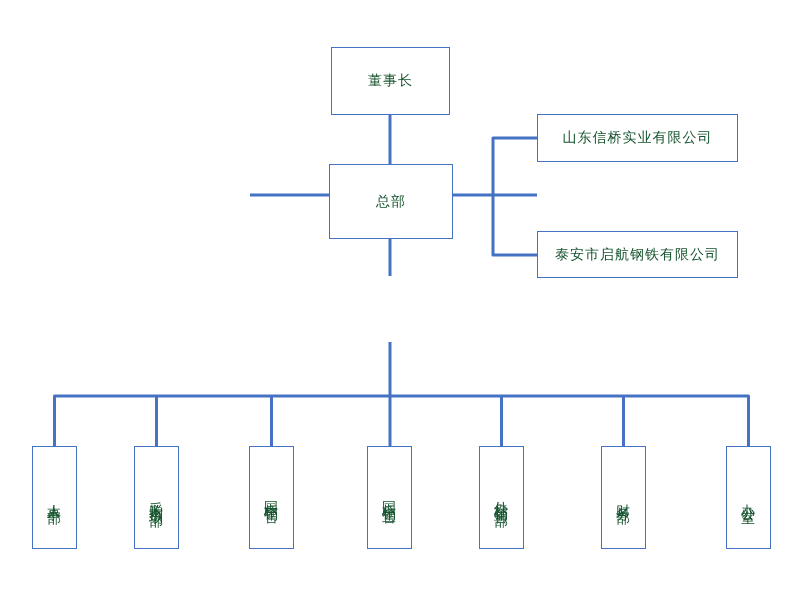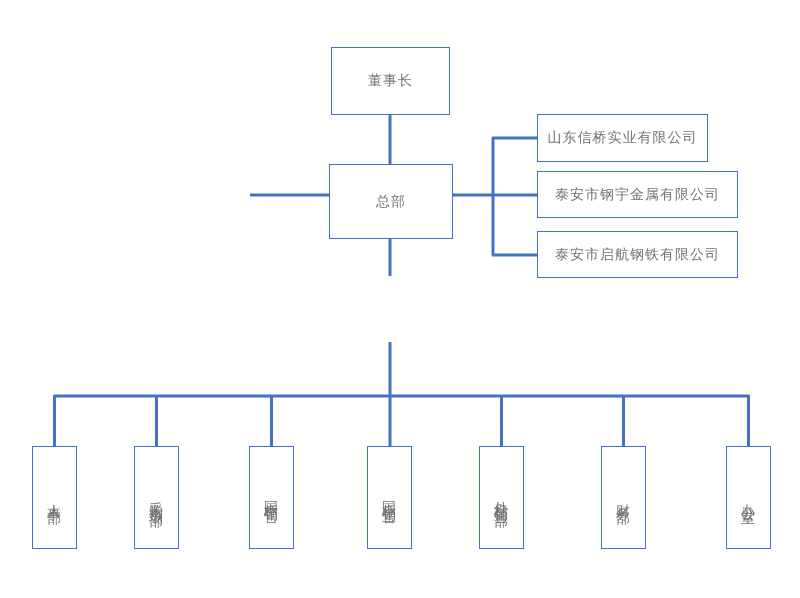--- a/index.html
+++ b/index.html
@@ -27,36 +27,36 @@
   }
   .node {
     position: absolute;
     box-sizing: border-box;
     border: 1.5px solid var(--accent);
     background: #FFFFFF;
     display: flex;
     align-items: center;
     justify-content: center;
     font-size: 14px;
-    color: #737373;
+    color: #14532d;
     letter-spacing: 1px;
     text-align: center;
   }
   .node.vertical {
     writing-mode: vertical-rl;
     text-orientation: upright;
     letter-spacing: 3px;
   }
   
   .n-chairman  { left: 331px; top: 47px;  width: 119px; height: 68px; }
   .n-board     { left: 124px; top: 164px; width: 126px; height: 65px; }
   .n-hq        { left: 329px; top: 164px; width: 124px; height: 75px; }
   .n-gm        { left: 330px; top: 276px; width: 122px; height: 66px; }
   
-  .n-sub1 { left: 537px; top: 114px; width: 171px; height: 48px; }
+  .n-sub1 { left: 537px; top: 114px; width: 201px; height: 48px; }
   .n-sub2 { left: 537px; top: 171px; width: 201px; height: 47px; }
   .n-sub3 { left: 537px; top: 231px; width: 201px; height: 47px; }
   
   .n-dep1 { left: 32px;  top: 446px; width: 45px; height: 103px; }
   .n-dep2 { left: 134px; top: 446px; width: 45px; height: 103px; }
   .n-dep3 { left: 249px; top: 446px; width: 45px; height: 103px; }
   .n-dep4 { left: 367px; top: 446px; width: 45px; height: 103px; }
   .n-dep5 { left: 479px; top: 446px; width: 45px; height: 103px; }
   .n-dep6 { left: 601px; top: 446px; width: 45px; height: 103px; }
   .n-dep7 { left: 726px; top: 446px; width: 45px; height: 103px; }
@@ -88,21 +88,20 @@
     <path d="M623.5 396 L623.5 446"></path>
   </svg>
 
   <div class="node n-chairman">董事长</div>
 
 
   <div class="node n-hq">总部</div>
 
   <div class="node n-sub1">山东信桥实业有限公司</div>
 
-  <div class="node n-sub2">泰安市钢宇金属有限公司</div>
 
   <div class="node n-sub3">泰安市启航钢铁有限公司</div>
 
 
   <div class="node vertical n-dep1">人事部</div>
 
   <div class="node vertical n-dep2">采购市场部</div>
 
   <div class="node vertical n-dep3">国标销售一</div>
 

